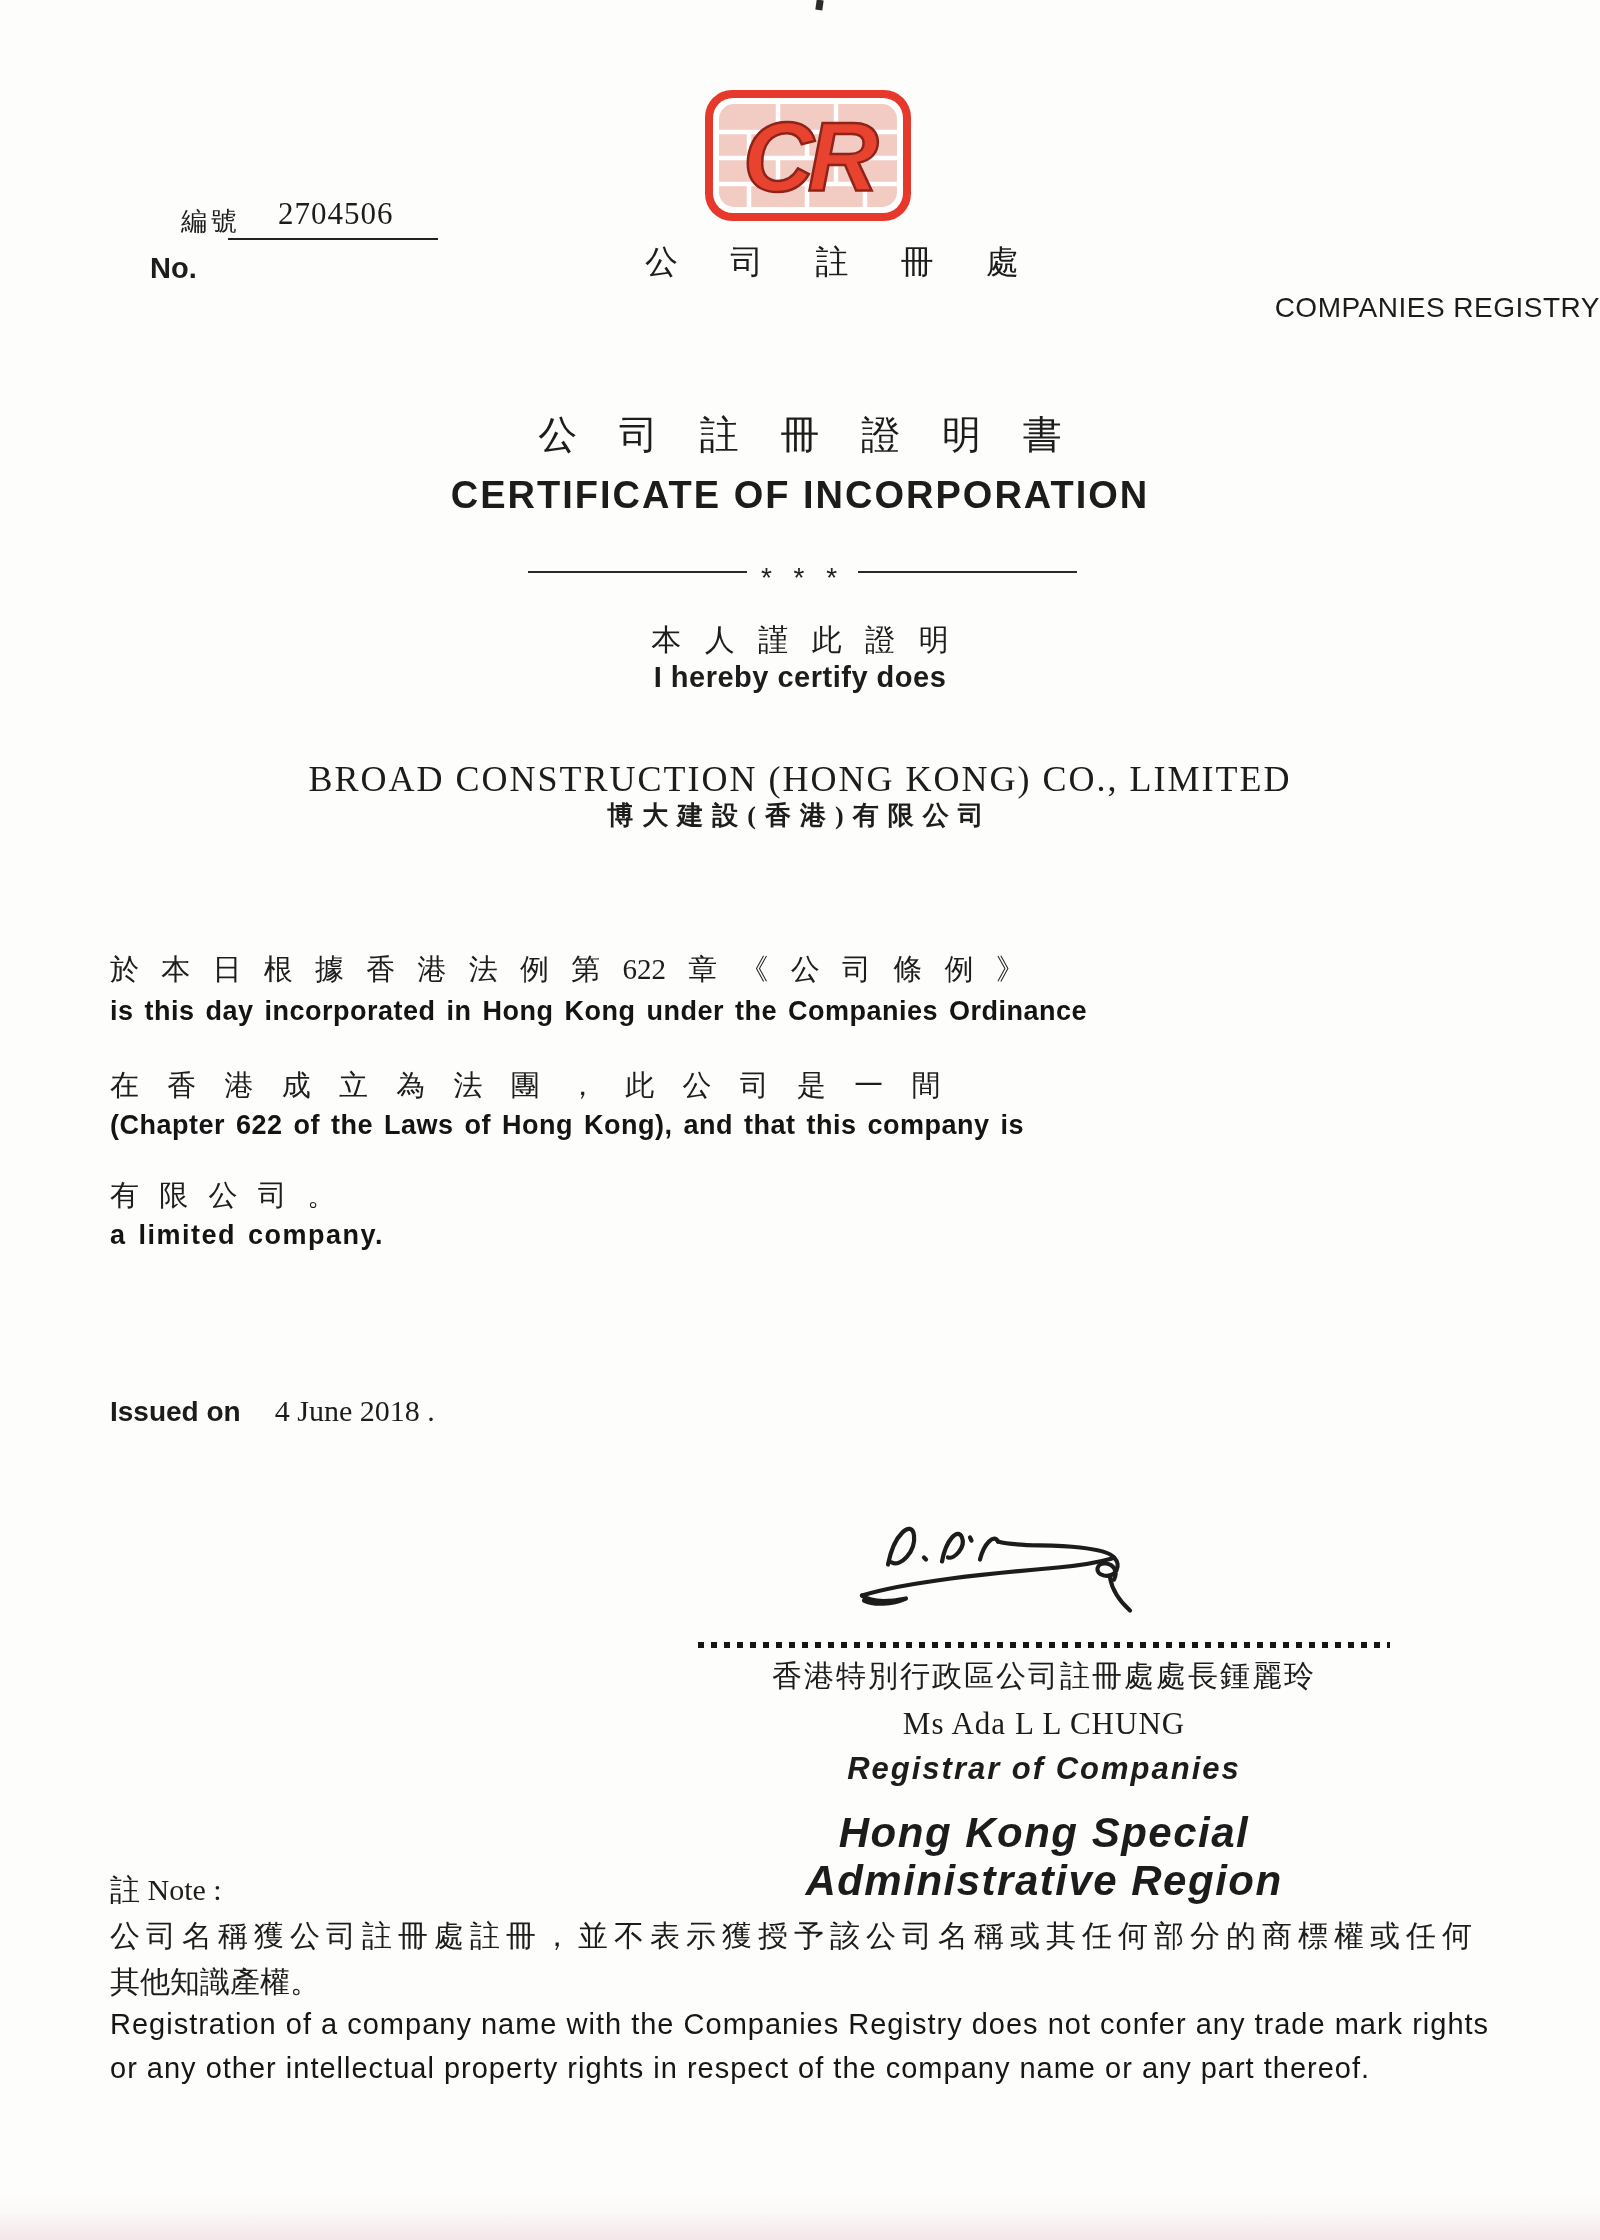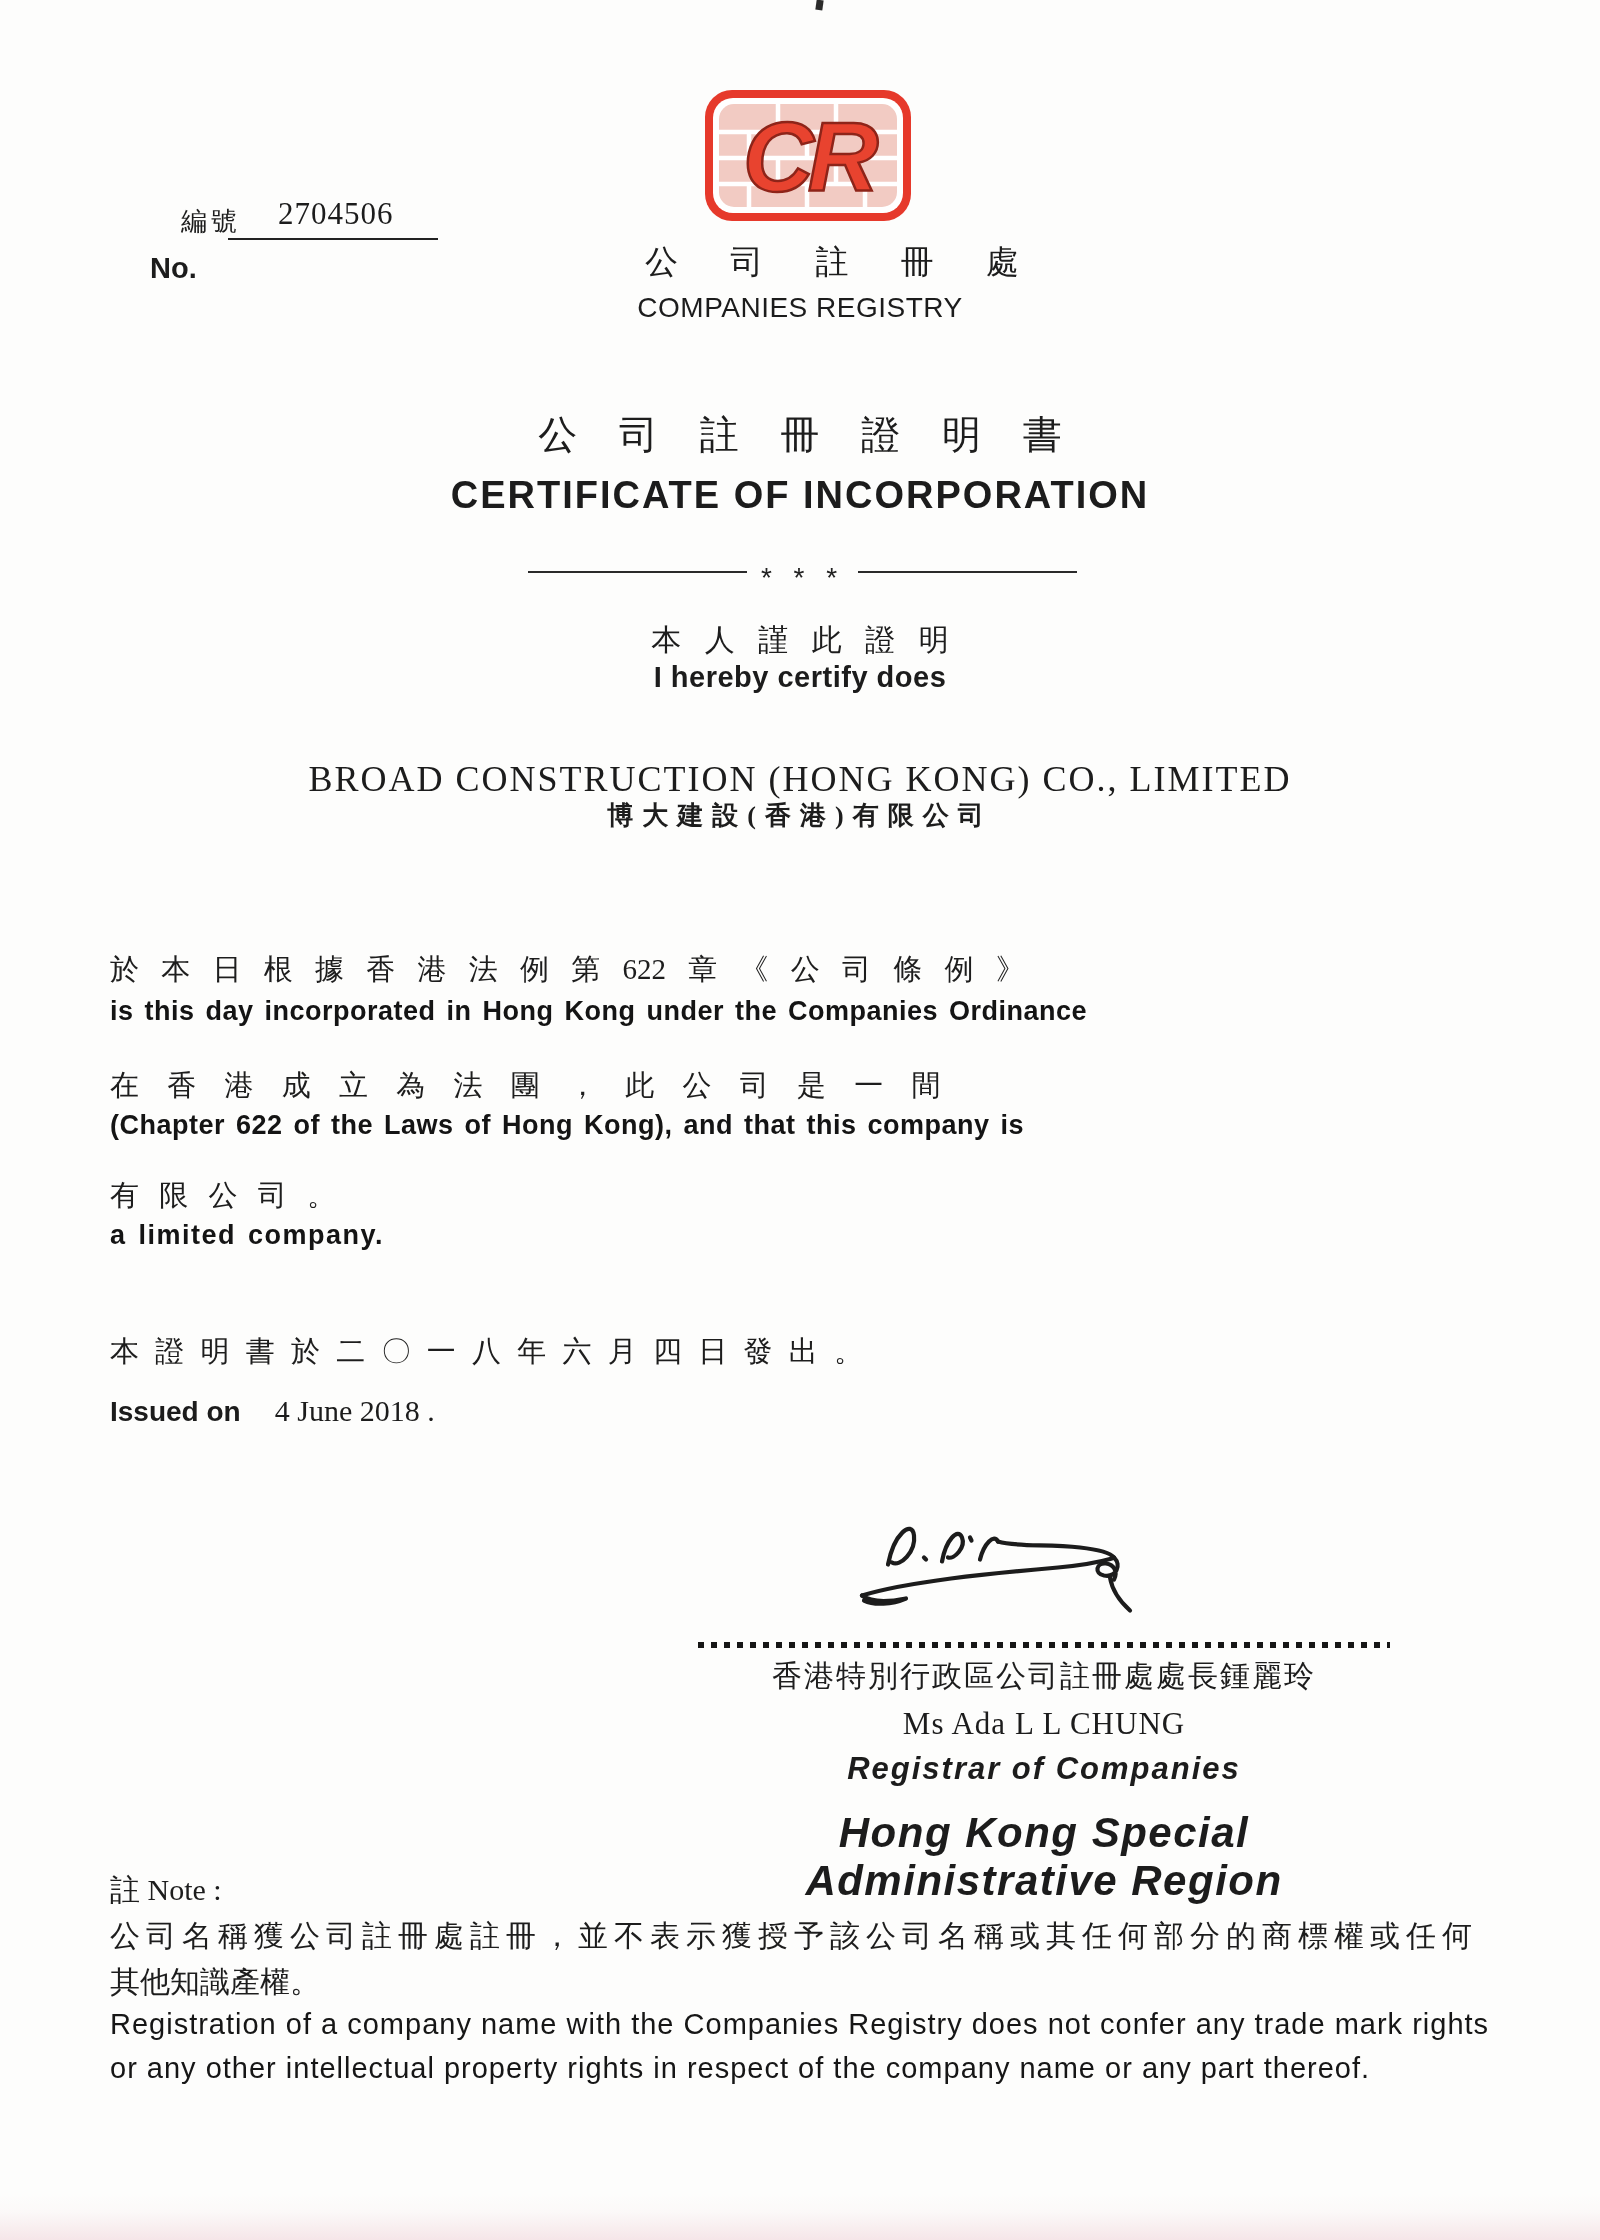--- a/index.html
+++ b/index.html
@@ -72,21 +72,21 @@
         <path d="M75,16 V44 M133,16 V44"></path>
         <path d="M46,44 V70 M104,44 V70 M162,44 V70"></path>
         <path d="M75,70 V96 M133,70 V96"></path>
         <path d="M46,96 V119 M104,96 V119 M162,96 V119"></path>
       </g>
       <text x="40" y="103" font-family="Liberation Sans, sans-serif" font-size="98" font-weight="bold" font-style="italic" letter-spacing="-6" fill="#e8432f" stroke="#8e2419" stroke-width="2.5">CR</text>
     </svg>
   </div>
 
   <div class="abs ctr cn" style="top:240px;font-size:33px;word-spacing:44px;margin-left:32px;">公 司 註 冊 處</div>
-  <div class="abs ctr sans" style="top:292px;font-size:28px;letter-spacing:.5px;">COMPANIES REGISTRY</div>
+  <div class="abs ctr sans" style="top:292px;font-size:28px;letter-spacing:.5px;text-align:right;">COMPANIES REGISTRY</div>
 
   <div class="abs ctr cn" style="top:408px;font-size:39px;word-spacing:32px;">公 司 註 冊 證 明 書</div>
   <div class="abs ctr sans b" style="top:474px;font-size:38px;letter-spacing:2px;">CERTIFICATE OF INCORPORATION</div>
 
   <div class="abs" id="rule">
     <span class="seg line"></span>
     <span class="stars">* * *</span>
     <span class="seg line"></span>
   </div>
 
@@ -98,21 +98,20 @@
 
   <div class="abs cn body-cn" style="top:950px;word-spacing:15px;">於 本 日 根 據 香 港 法 例 第 622 章 《 公 司 條 例 》</div>
   <div class="abs sans b body-en" style="top:996px;">is this day incorporated in Hong Kong under the Companies Ordinance</div>
 
   <div class="abs cn body-cn" style="top:1066px;word-spacing:21px;">在 香 港 成 立 為 法 團 ， 此 公 司 是 一 間</div>
   <div class="abs sans b body-en" style="top:1110px;">(Chapter 622 of the Laws of Hong Kong), and that this company is</div>
 
   <div class="abs cn body-cn" style="top:1176px;word-spacing:13px;">有 限 公 司 。</div>
   <div class="abs sans b body-en" style="top:1220px;letter-spacing:1.5px;">a limited company.</div>
 
-  <div class="abs cn body-cn" style="top:1332px;word-spacing:9px;">本 證 明 書 於 二 〇 一 八 年 六 月 四 日 發 出 。</div>
   <div class="abs" style="left:110px;top:1394px;display:flex;align-items:baseline;gap:34px;">
     <span class="sans b" style="font-size:28px;">Issued on</span>
     <span class="serif" style="font-size:30px;">4 June 2018 .</span>
   </div>
 
   <div class="abs" style="left:848px;top:1506px;width:320px;height:118px;">
     <svg width="320" height="118" viewBox="0 0 320 115" fill="none" stroke="#1c1c1c" stroke-width="4.2" stroke-linecap="round" stroke-linejoin="round">
       <path d="M40,57 C46,26 64,12 66,28 C68,44 52,60 44,55"></path>
       <path d="M76,50 l2,2"></path>
       <path d="M94,54 C98,32 110,20 114,30 C118,40 106,52 100,50"></path>

